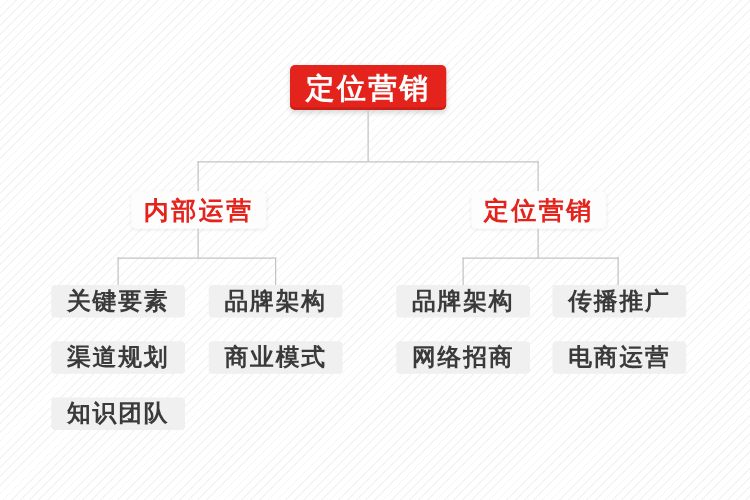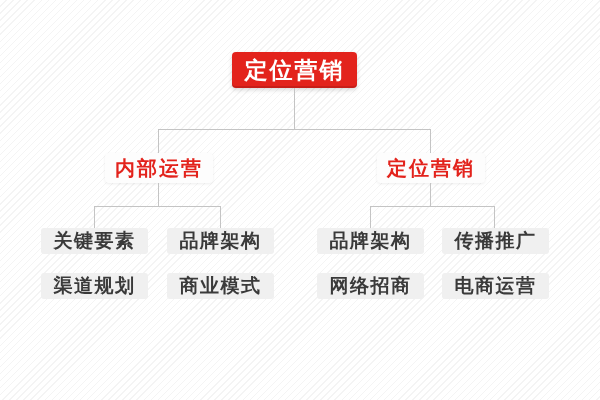--- a/index.html
+++ b/index.html
@@ -103,20 +103,21 @@
   <div class="line ln-b1-stem"></div>
   <div class="line ln-b1-cross"></div>
   <div class="line ln-b1-dropl"></div>
   <div class="line ln-b1-dropr"></div>
 
   <div class="leaf-grid left">
     <div class="leaf">关键要素</div>
     <div class="leaf">品牌架构</div>
     <div class="leaf">渠道规划</div>
     <div class="leaf">商业模式</div>
+    <div class="leaf">知识团队</div>
   </div>
 
   <div class="leaf-grid right">
     <div class="leaf">品牌架构</div>
     <div class="leaf">传播推广</div>
     <div class="leaf">网络招商</div>
     <div class="leaf">电商运营</div>
   </div>
 
 </div>

